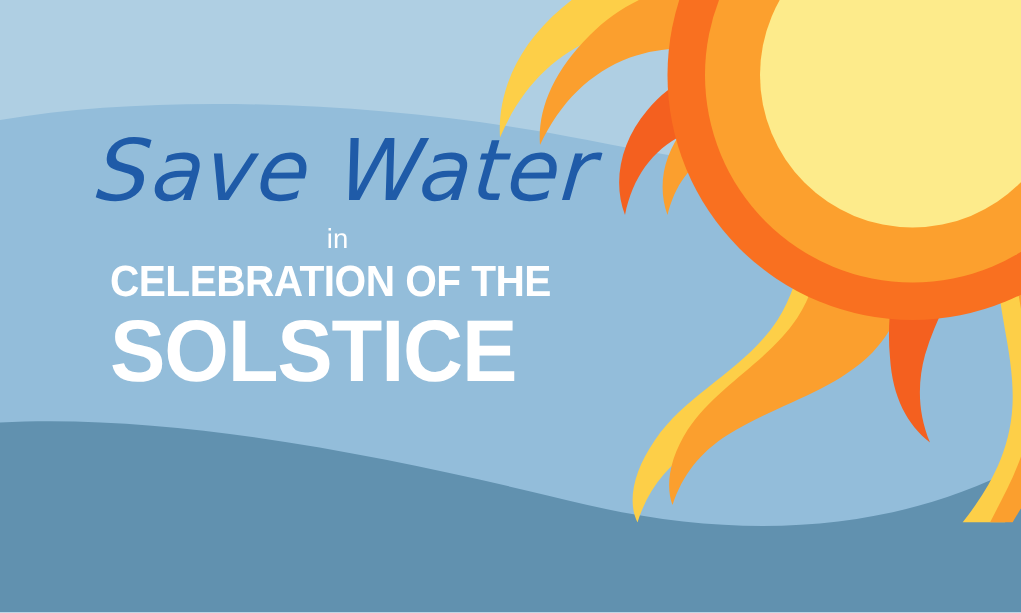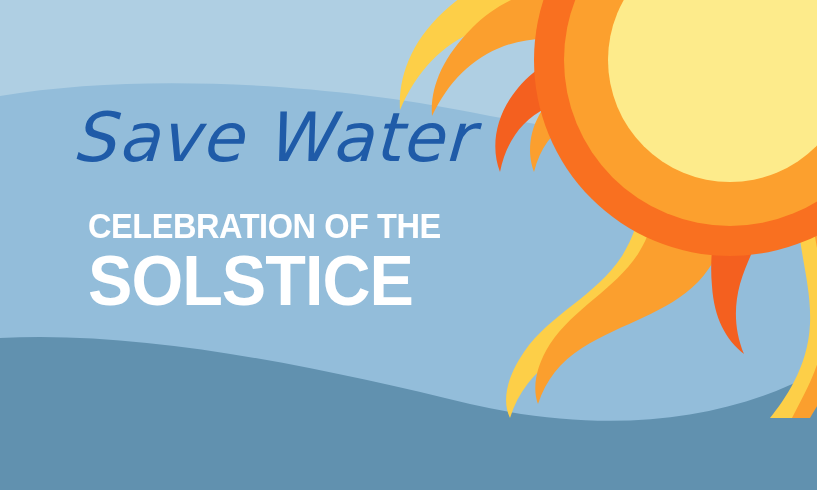--- a/index.html
+++ b/index.html
@@ -135,17 +135,18 @@
       <path fill="#FDCF48" d="M340,42 C372,10 410,0 436,0 L380,0 C356,10 334,22 318,36 C322,42 330,44 340,42 Z"></path>
     </g>
 
     <circle cx="332" cy="212" r="196" fill="#F97020"></circle>
     <circle cx="332" cy="212" r="166" fill="#FCA02E"></circle>
     <circle cx="332" cy="212" r="122" fill="#FDEB8B"></circle>
   </svg>
 
   <div id="text-block">
     <div class="headline-script">Save Water</div>
+    <div class="sub-in">in</div>
     <div class="line-celebration">CELEBRATION OF THE</div>
     <div class="line-solstice">SOLSTICE</div>
   </div>
 
 </div>
 
 </body></html>

